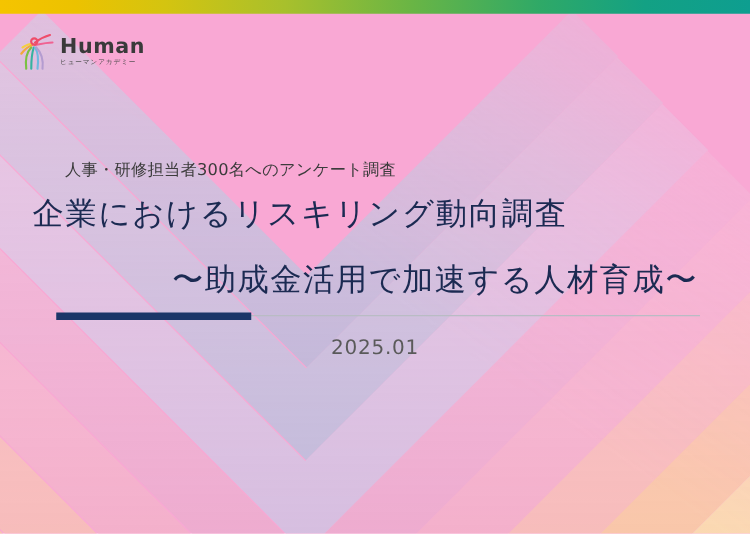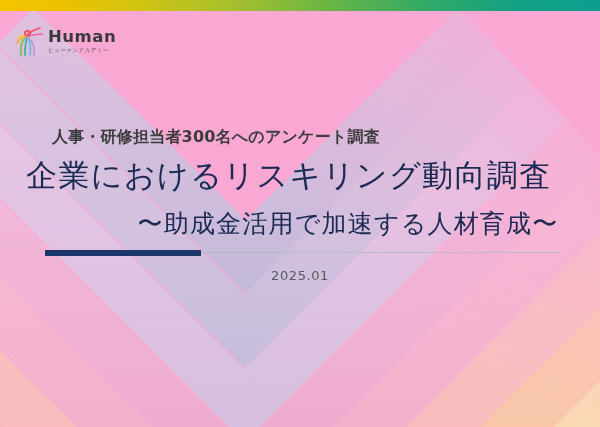--- a/index.html
+++ b/index.html
@@ -81,33 +81,33 @@
     left: 0; top: 0;
     width: 600px;
     z-index: 20;
   }
 
   .eyebrow {
     position: absolute;
     left: 52px;
     top: 127px;
     font-family: "DejaVu Sans", "Liberation Sans", sans-serif;
-    font-weight: 700;
-    font-size: 16px;
+    font-weight: 400;
+    font-size: 13px;
     letter-spacing: 0.2px;
     color: #3c3c3c;
     white-space: nowrap;
   }
 
   .title-main {
     position: absolute;
     left: 26px;
     top: 159px;
-    font-family: Liberation Serif, serif;
-    font-size: 31px;
+    font-family: Liberation Mono, monospace;
+    font-size: 25px;
     letter-spacing: 1.4px;
     color: #1b2a52;
     white-space: nowrap;
     line-height: 1.12;
   }
 
   .title-sub {
     position: absolute;
     left: 0;
     top: 207px;
@@ -145,21 +145,21 @@
     background: #1b3668;
   }
 
   .date {
     position: absolute;
     left: 0;
     top: 268px;
     width: 600px;
     text-align: center;
     font-family: "DejaVu Sans", "Liberation Sans", sans-serif;
-    font-size: 13px;
+    font-size: 16px;
     letter-spacing: 0.6px;
     color: #5a5a5a;
     z-index: 20;
   }
 </style>
 </head>
 <body>
 
 <div class="slide">
 

